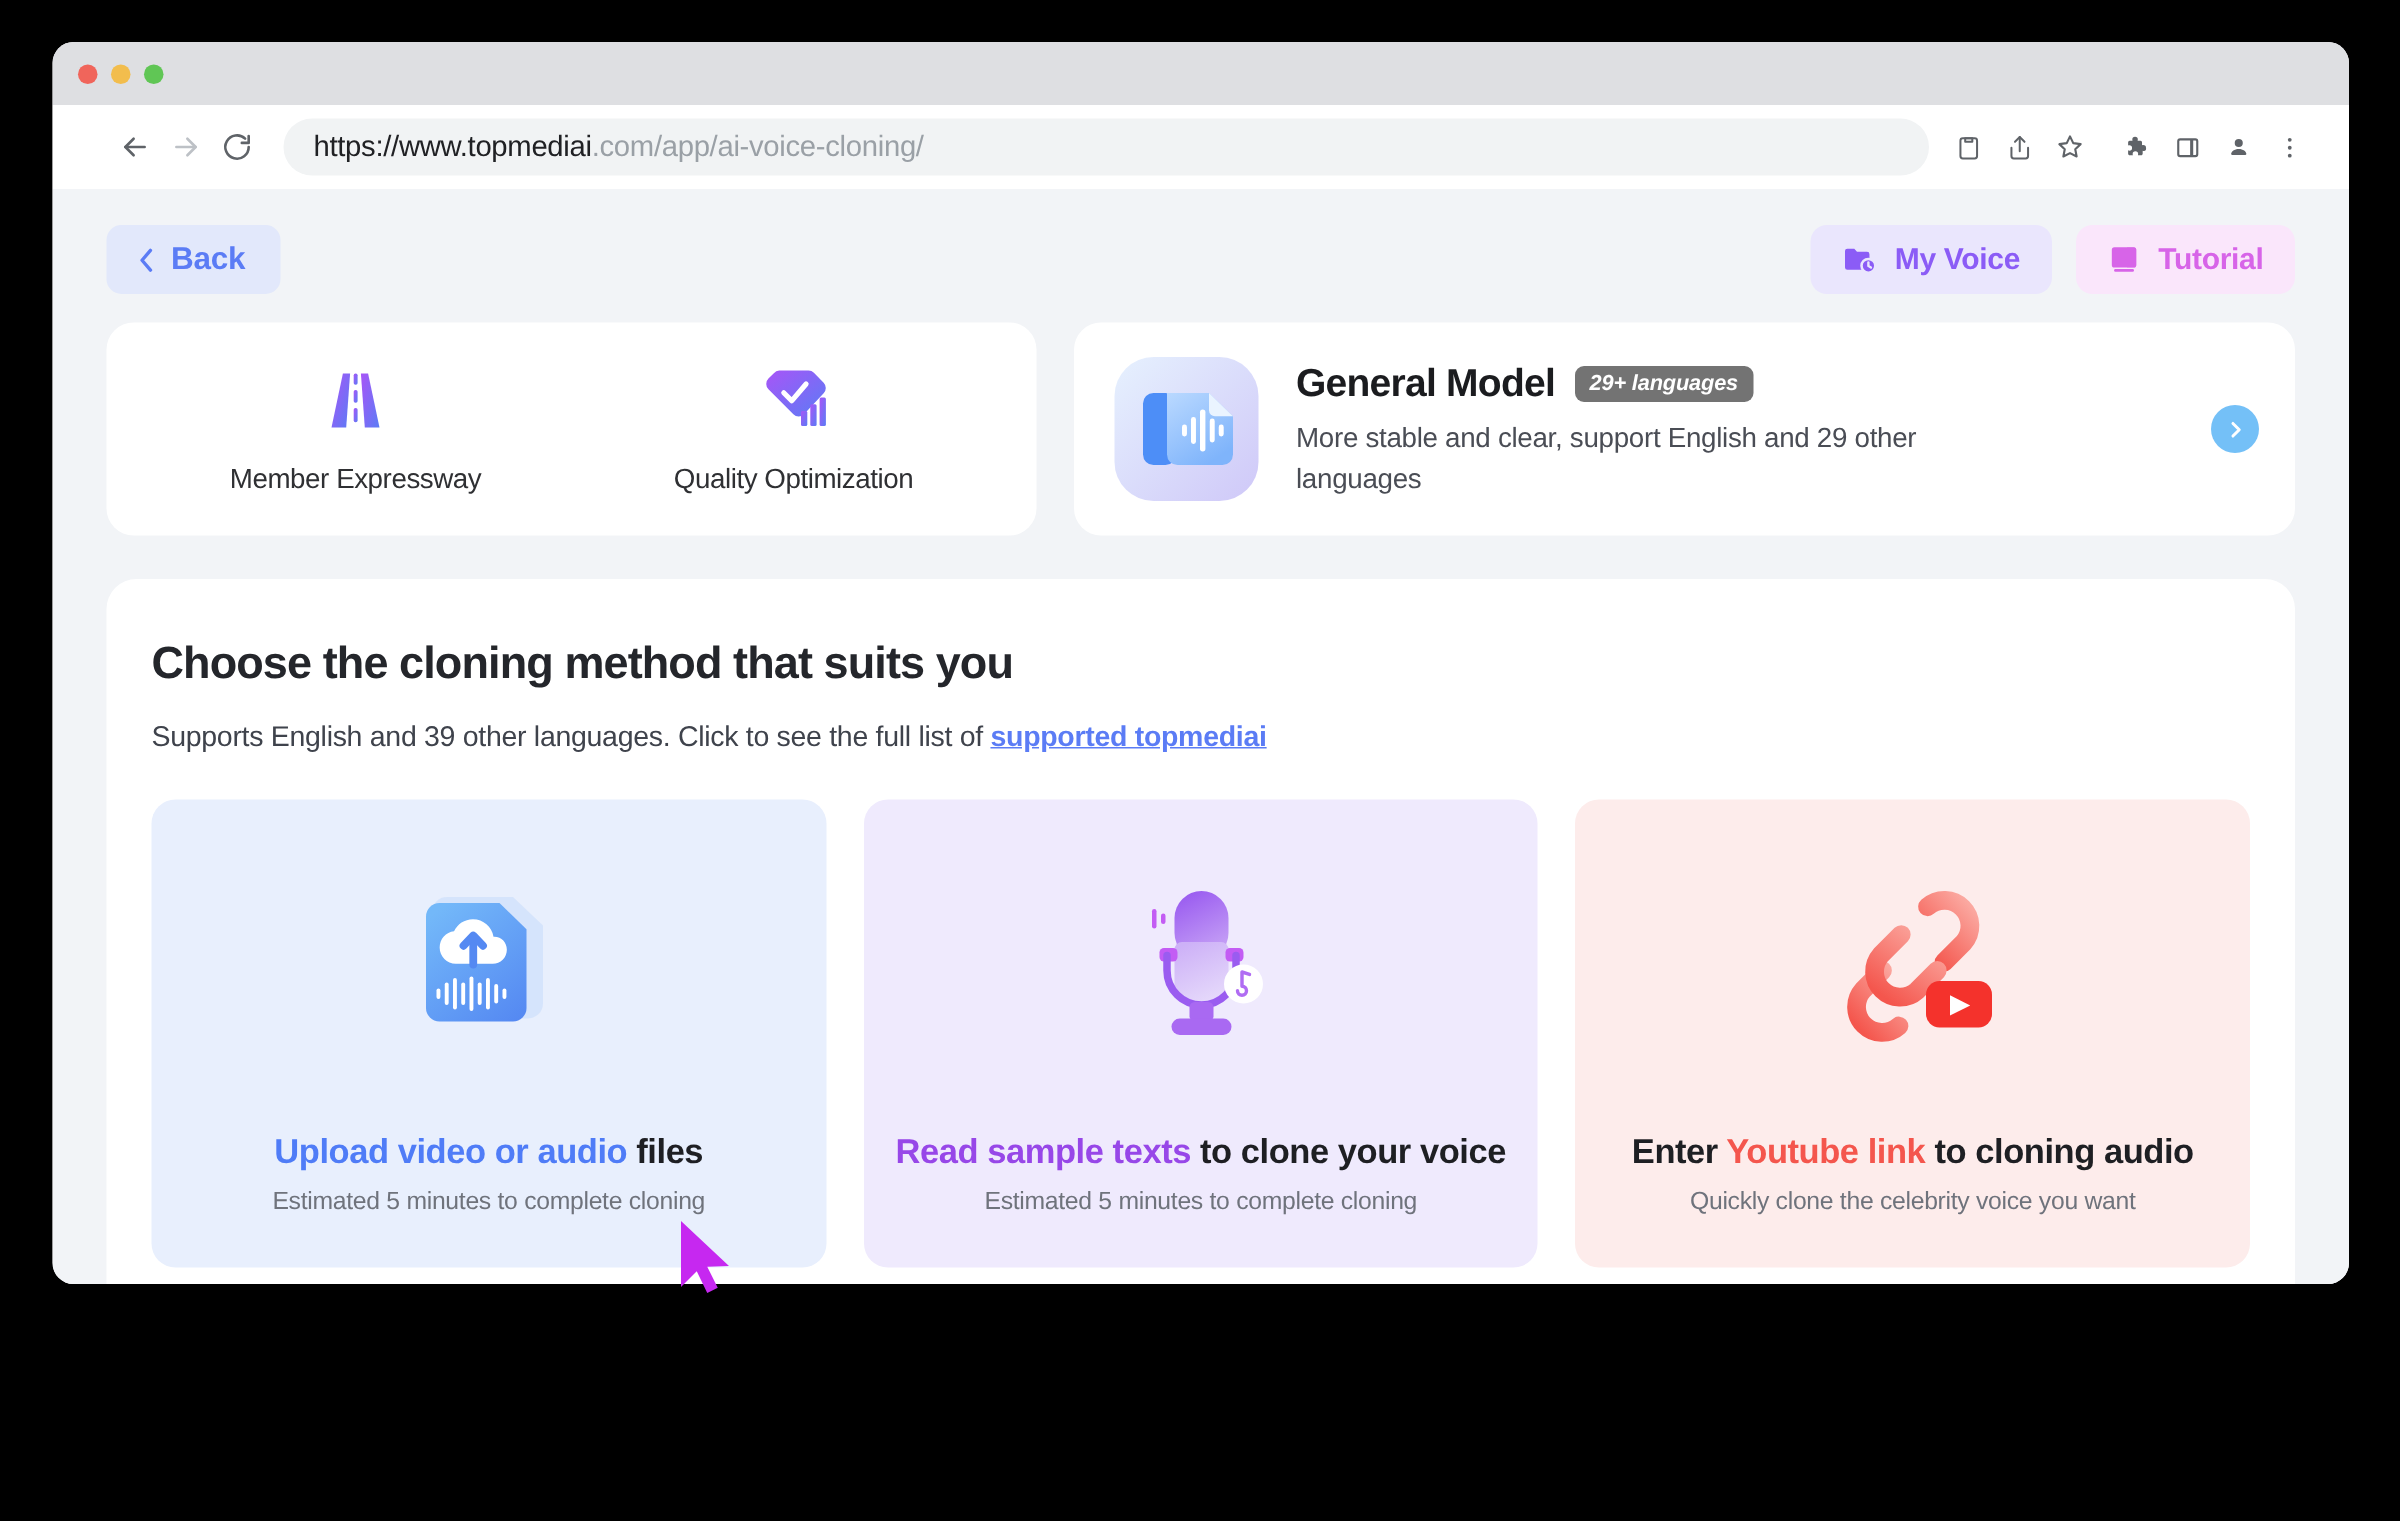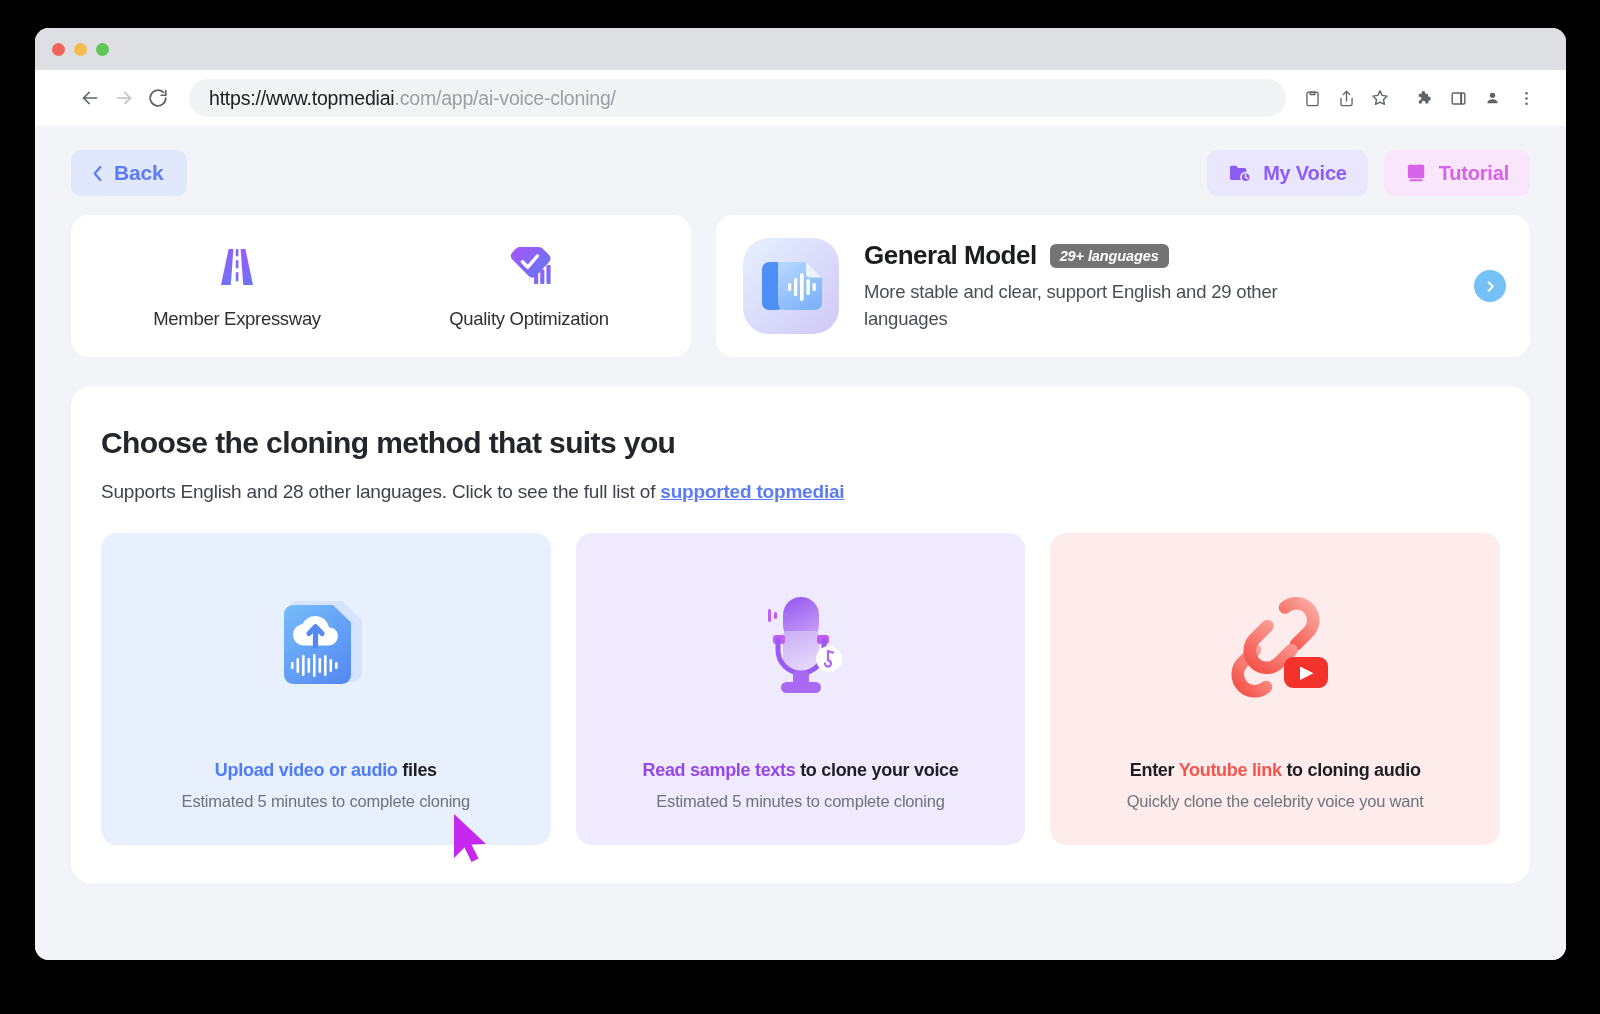--- a/index.html
+++ b/index.html
@@ -18,21 +18,21 @@
     height: 1014px;
     background: #000000;
   }
 
   
   .browser-window {
     position: absolute;
     left: 35px;
     top: 28px;
     width: 1531px;
-    height: 932px;
+    height: 828px;
     background: #ffffff;
     border-radius: 14px;
     overflow: hidden;
     box-shadow: 0 10px 40px rgba(0,0,0,0.35);
   }
 
   .titlebar {
     height: 42px;
     background: #dedfe2;
     display: flex;
@@ -264,21 +264,21 @@
   .method.yt     { background: #fdeceb; }
 
   .method-art {
     flex: 1 1 auto;
     display: flex;
     align-items: center;
     justify-content: center;
     width: 100%;
   }
   .method-title {
-    font-size: 18px;
+    font-size: 23px;
     font-weight: 700;
     letter-spacing: -0.3px;
     color: #1e1f23;
     text-align: left;
     margin-bottom: 11px;
   }
   .method-title .hl-blue   { color: #4f7cf7; }
   .method-title .hl-purple { color: #9747e8; }
   .method-title .hl-red    { color: #f4564d; }
   .method-sub {
@@ -503,21 +503,21 @@
           <div class="model-arrow">
             <svg width="15" height="15" viewBox="0 0 16 16" fill="none" stroke="#ffffff" stroke-width="2.1" stroke-linecap="round" stroke-linejoin="round">
                 <path d="M6 3.5L10.5 8 6 12.5"></path>
               </svg>
           </div>
         </div>
       </div>
 
       <div class="main-panel">
         <div class="panel-title">Choose the cloning method that suits you</div>
-        <div class="panel-sub"><span>Supports English and 28 other languages. Click to see the full list of </span><a>supported topmediai</a></div>
+        <div class="panel-sub"><span>Supports English and 39 other languages. Click to see the full list of </span><a>supported topmediai</a></div>
 
         <div class="methods">
 
           <div class="method upload">
             <div class="method-art">
               <svg width="128" height="128" viewBox="0 0 128 128" fill="none">
                 <defs>
                   <linearGradient id="ug" x1="0.2" y1="0" x2="0.9" y2="1">
                     <stop offset="0%" stop-color="#73b8f9"></stop>
                       <stop offset="100%" stop-color="#5589f2"></stop>

